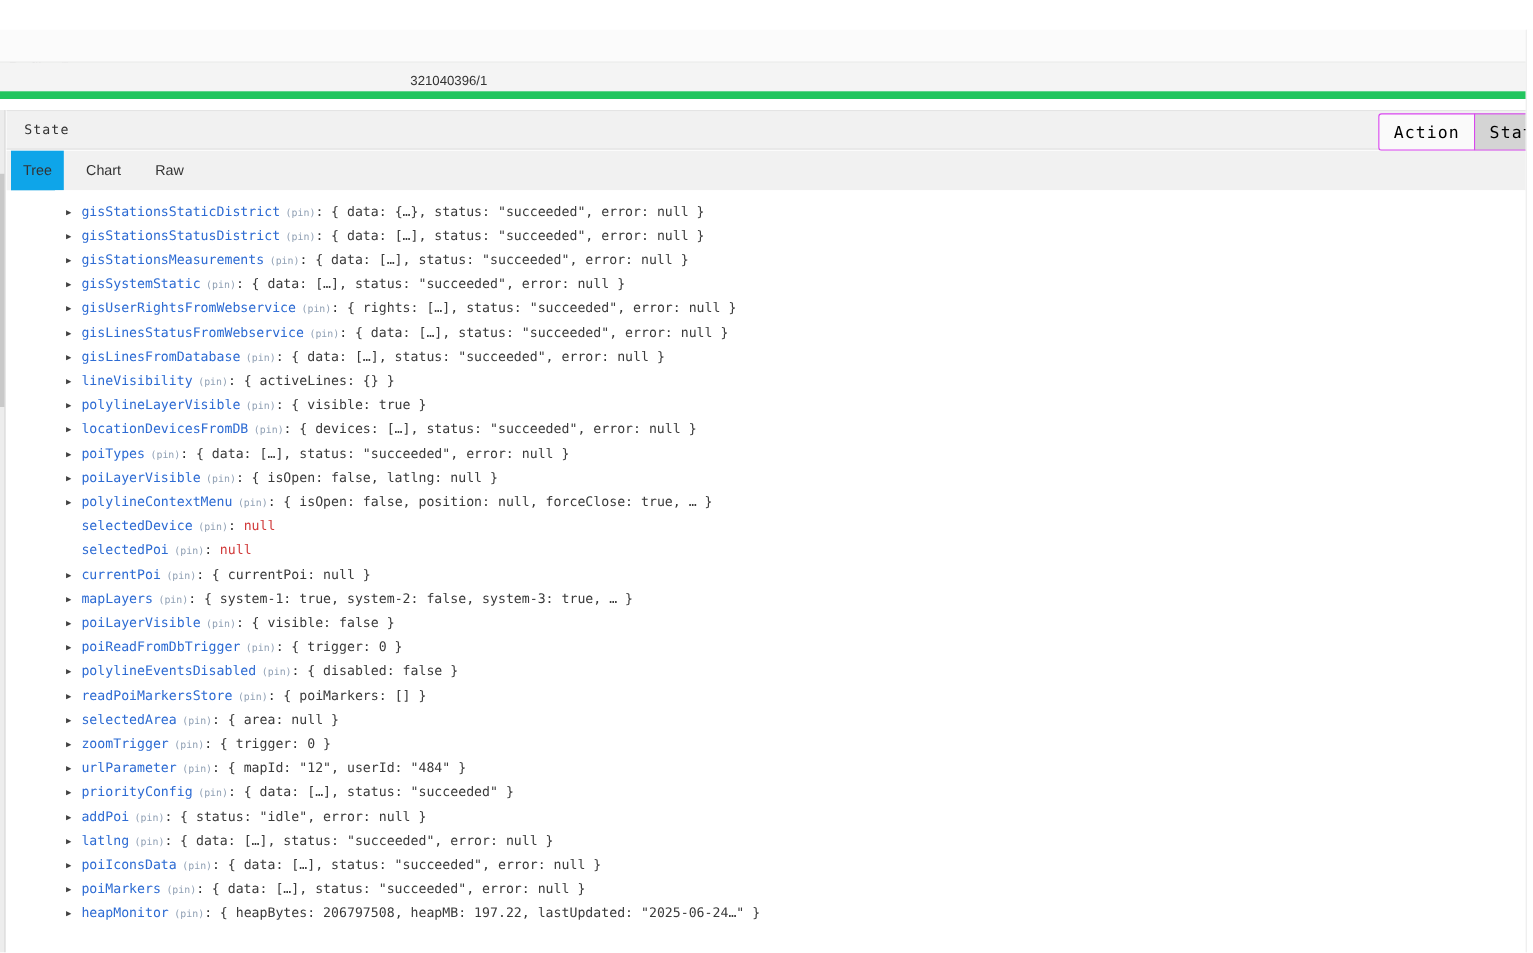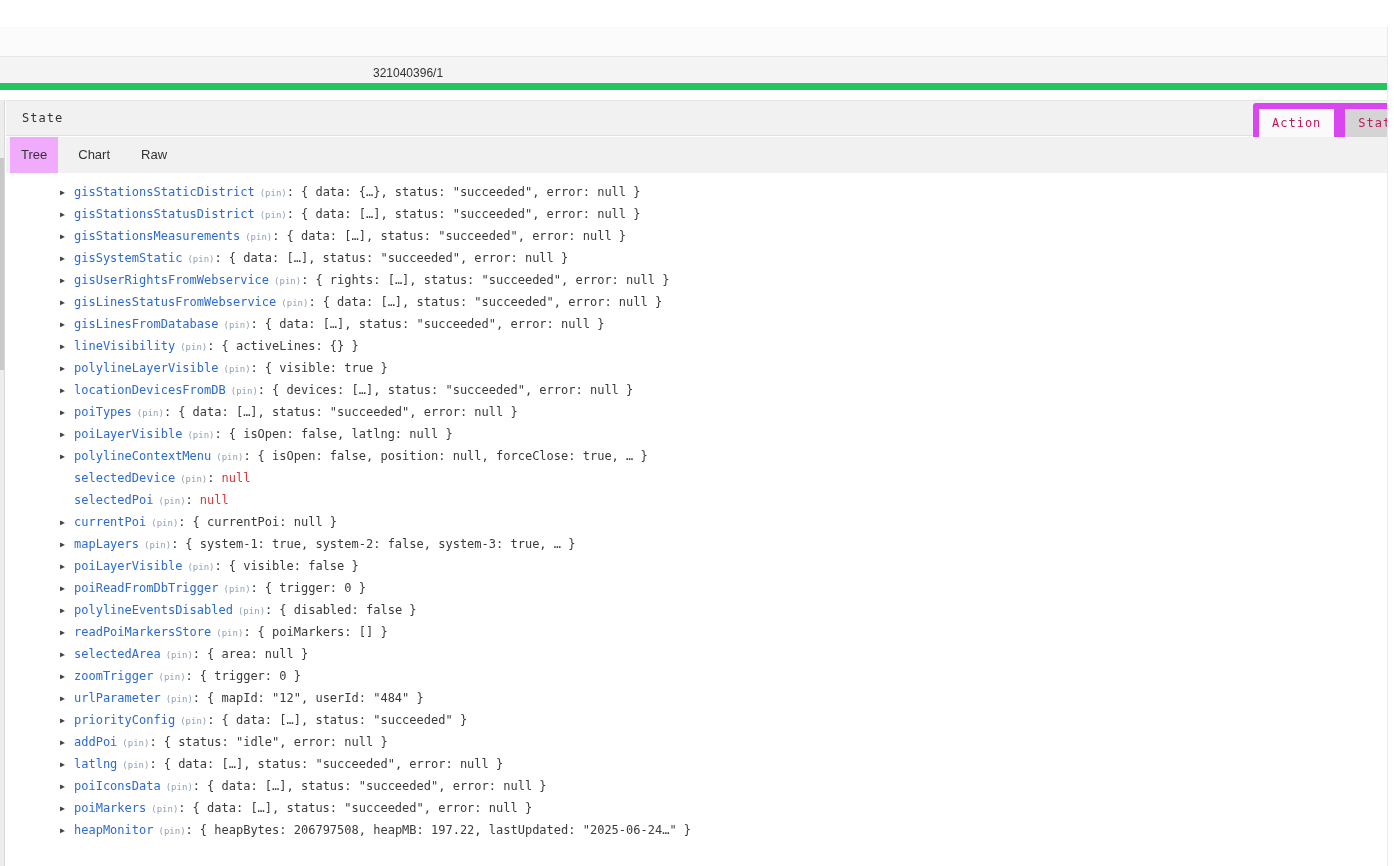--- a/index.html
+++ b/index.html
@@ -36,31 +36,31 @@
   .gutter-thumb { position:absolute; left:0; top:58px; width:4px; height:212px;
                   background:#c9c9c9; }
 
   .insp-header { position:absolute; left:6px; right:0; top:0; height:36px;
                  background:#f1f1f1; border-top:1px solid #e4e4e4;
                  border-bottom:1px solid #e0e0e0; }
   .insp-title { position:absolute; left:16px; top:0; line-height:35px;
                 font-family:"DejaVu Sans Mono", monospace; font-size:12px;
                 letter-spacing:1px; color:#333; }
   .viewtabs { position:absolute; left:1247px; top:2px; display:flex; }
-  .vtab { font-family:"DejaVu Sans Mono", monospace; font-size:12px; color:#be185d;
-          background:#fafafa; border:6px solid #d946ef; padding:7px 13px;
+  .vtab { font-family:"DejaVu Sans Mono", monospace; font-size:15px; color:#000000;
+          background:#fafafa; border:1px solid #d946ef; padding:7px 13px;
           margin-left:-1px; cursor:pointer; letter-spacing:1px; }
   .vtab:first-child { border-radius:3px 0 0 3px; margin-left:0; }
   .vtab.sel { background:#d4d4d4; }
 
   .subtabs { position:absolute; left:6px; right:7px; top:37px; height:36px;
              background:#f1f1f1; display:flex; align-items:stretch; padding-left:4px; }
   .subtab { font-size:13px; color:#333; line-height:36px; padding:0 11px;
             margin-right:9px; cursor:pointer; }
-  .subtab.sel { background:#f0abfc; }
+  .subtab.sel { background:#0ea5e9; }
 
   .tree { position:absolute; left:6px; right:7px; top:73px; bottom:0;
           background:#fff; padding-top:8px; overflow:hidden;
           font-family:"DejaVu Sans Mono", monospace; font-size:12px;margin-left:44px; }
   .tree-row { height:22px; line-height:22px; white-space:nowrap; padding-left:10px; }
   .arrow { display:inline-block; width:14px; font-size:8px; color:#424242;
            vertical-align:1px; cursor:pointer; }
   .arrow.hidden { visibility:hidden; }
   .key { color:#2d6bd3; cursor:pointer; }
   .pin { font-size:9px; color:#90a0b4; margin-left:5px; cursor:pointer; }

